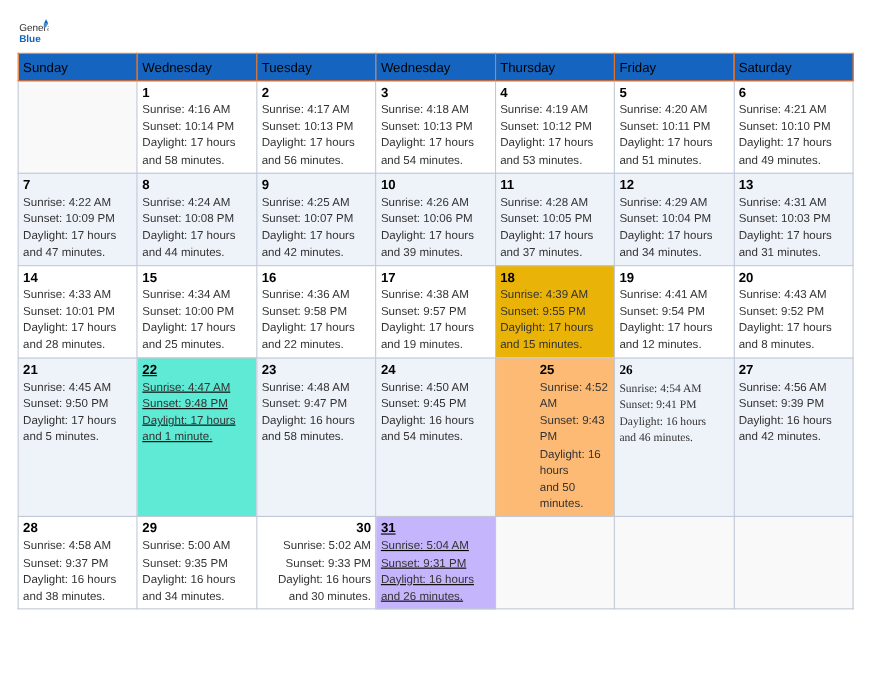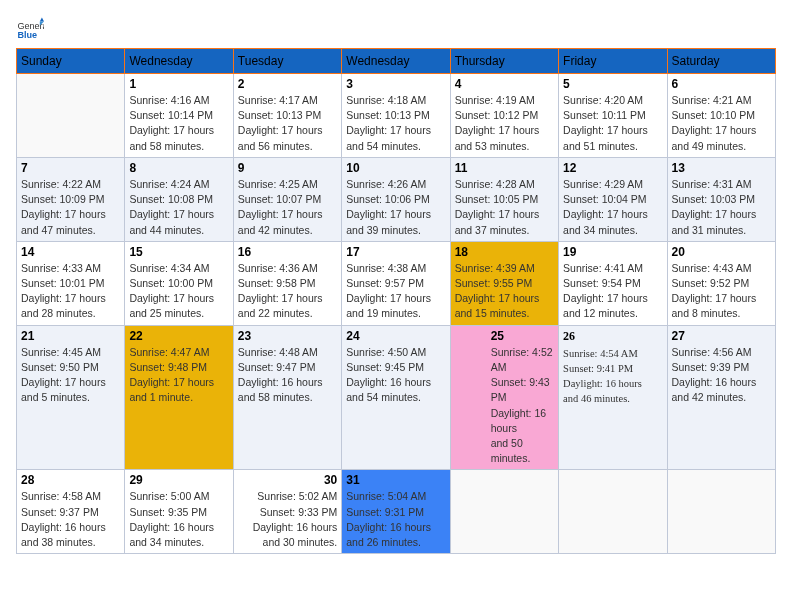--- a/index.html
+++ b/index.html
@@ -168,33 +168,33 @@
         <td style="background: rgb(255, 255, 255);">
           <span class="day-num">20</span>
           <div class="day-info">Sunrise: 4:43 AM<br>Sunset: 9:52 PM<br>Daylight: 17 hours<br>and 8 minutes.</div>
         </td>
       </tr>
       <tr>
         <td style="background: rgb(238, 242, 249);">
           <span class="day-num">21</span>
           <div class="day-info">Sunrise: 4:45 AM<br>Sunset: 9:50 PM<br>Daylight: 17 hours<br>and 5 minutes.</div>
         </td>
-        <td style="background: #eab308;">
+        <td style="background: #5eead4; text-decoration: underline;">
           <span class="day-num">22</span>
           <div class="day-info">Sunrise: 4:47 AM<br>Sunset: 9:48 PM<br>Daylight: 17 hours<br>and 1 minute.</div>
         </td>
         <td style="background: rgb(238, 242, 249);">
           <span class="day-num">23</span>
           <div class="day-info">Sunrise: 4:48 AM<br>Sunset: 9:47 PM<br>Daylight: 16 hours<br>and 58 minutes.</div>
         </td>
         <td style="background: rgb(238, 242, 249);">
           <span class="day-num">24</span>
           <div class="day-info">Sunrise: 4:50 AM<br>Sunset: 9:45 PM<br>Daylight: 16 hours<br>and 54 minutes.</div>
         </td>
-        <td style="background: #f9a8d4; padding-left: 40px;">
+        <td style="background: #fdba74; padding-left: 40px;">
           <span class="day-num">25</span>
           <div class="day-info">Sunrise: 4:52 AM<br>Sunset: 9:43 PM<br>Daylight: 16 hours<br>and 50 minutes.</div>
         </td>
         <td style="background: rgb(238, 242, 249); font-family: Liberation Serif, serif;">
           <span class="day-num">26</span>
           <div class="day-info">Sunrise: 4:54 AM<br>Sunset: 9:41 PM<br>Daylight: 16 hours<br>and 46 minutes.</div>
         </td>
         <td style="background: rgb(238, 242, 249); margin-left: 40px;">
           <span class="day-num">27</span>
           <div class="day-info">Sunrise: 4:56 AM<br>Sunset: 9:39 PM<br>Daylight: 16 hours<br>and 42 minutes.</div>
@@ -206,21 +206,21 @@
           <div class="day-info">Sunrise: 4:58 AM<br>Sunset: 9:37 PM<br>Daylight: 16 hours<br>and 38 minutes.</div>
         </td>
         <td style="background: rgb(255, 255, 255);">
           <span class="day-num">29</span>
           <div class="day-info">Sunrise: 5:00 AM<br>Sunset: 9:35 PM<br>Daylight: 16 hours<br>and 34 minutes.</div>
         </td>
         <td style="background: rgb(255, 255, 255); text-align: right;">
           <span class="day-num">30</span>
           <div class="day-info">Sunrise: 5:02 AM<br>Sunset: 9:33 PM<br>Daylight: 16 hours<br>and 30 minutes.</div>
         </td>
-        <td style="background: #3b82f6;">
+        <td style="background: #c4b5fd; text-decoration: underline;">
           <span class="day-num">31</span>
           <div class="day-info">Sunrise: 5:04 AM<br>Sunset: 9:31 PM<br>Daylight: 16 hours<br>and 26 minutes.</div>
         </td>
         <td class="empty"></td>
         <td class="empty"></td>
         <td class="empty"></td>
       </tr>
     </tbody>
 </table>
 

